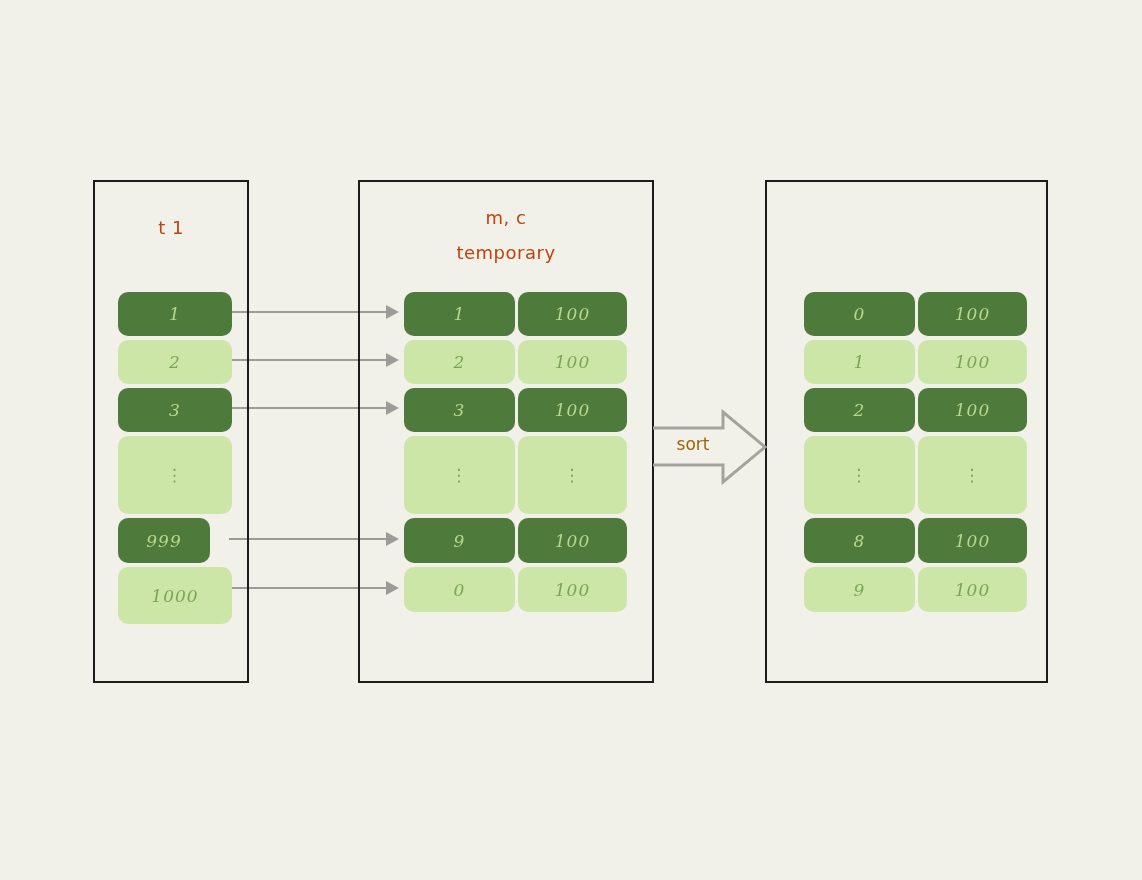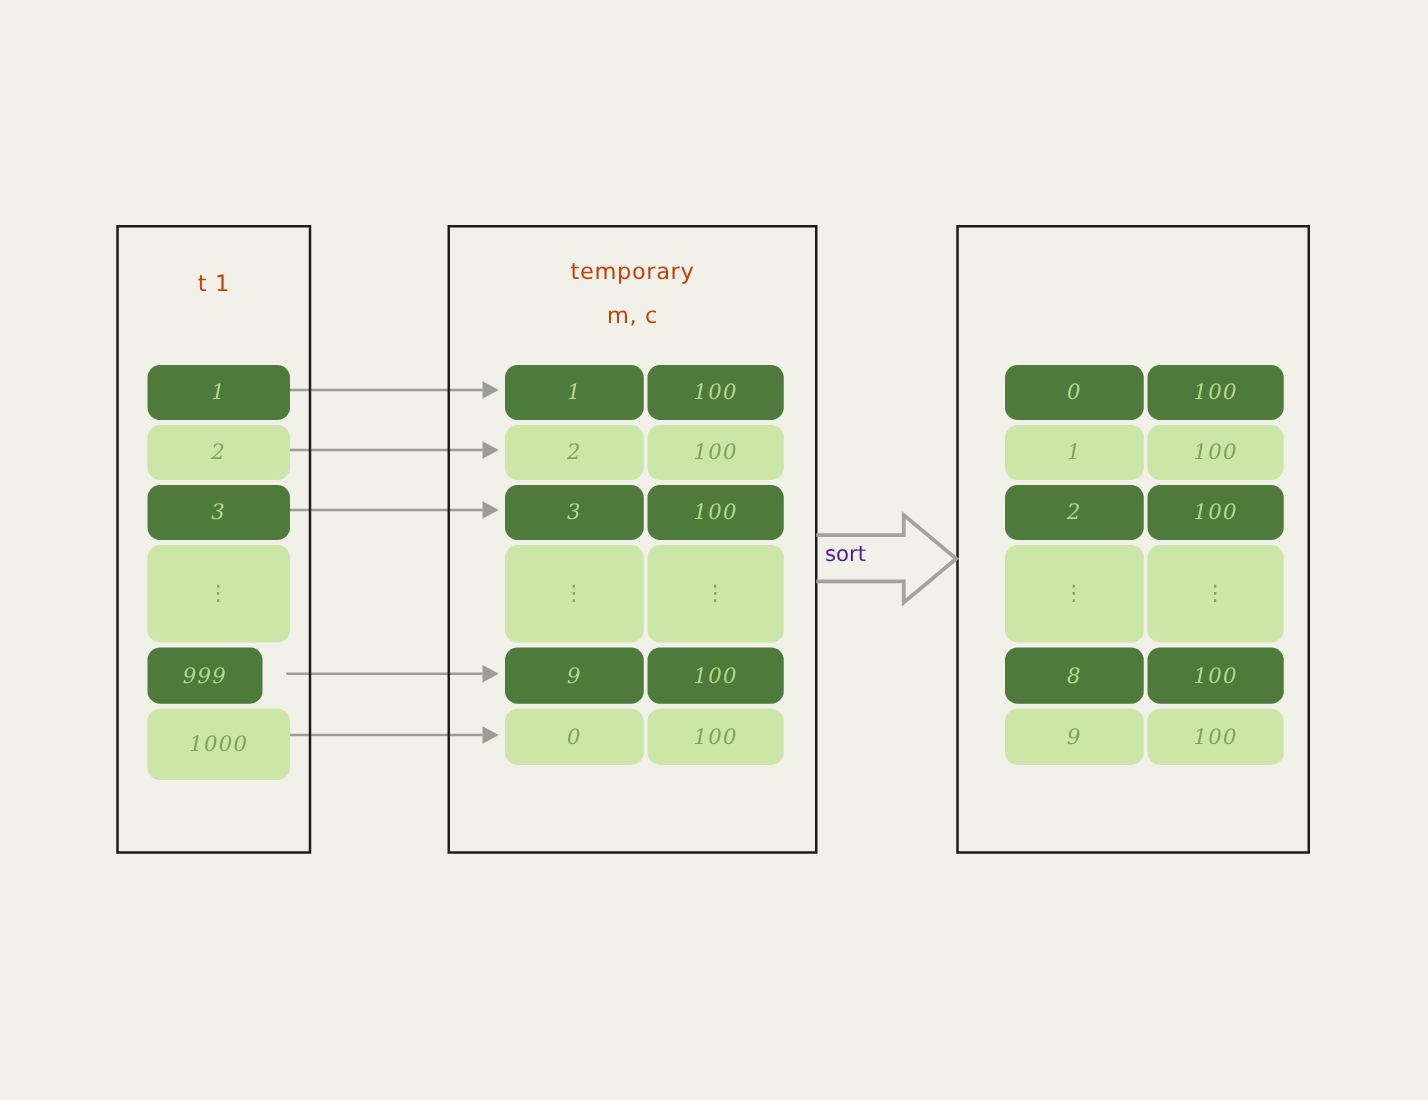--- a/index.html
+++ b/index.html
@@ -66,22 +66,22 @@
   }
   #sort-arrow{
     position:absolute;
     left:648px;top:402px;
     z-index:3;
   }
   #sort-label{
     position:absolute;
     left:660px;top:434px;
     width:66px;
-    text-align:left;
-    color:#4c1d95;
+    text-align:center;
+    color:#a16207;
     font-size:17px;
     z-index:4;
   }
 </style>
 </head>
 <body>
 
 <div id="canvas">
 
   <div class="box" id="box-0">
@@ -93,22 +93,22 @@
         <div class="cell light" style="left: 23px; width: 114px; top: 158px; height: 44px;">2</div>
         <div class="cell dark" style="left: 23px; width: 114px; top: 206px; height: 44px;">3</div>
         <div class="cell light dots" style="left: 23px; width: 114px; top: 254px; height: 78px;">⋮</div>
         <div class="cell dark" style="left: 23px; width: 92px; top: 336px; height: 45px;">999</div>
         <div class="cell light" style="left: 23px; width: 114px; top: 385px; height: 57px;">1000</div>
       </div>
   </div>
 
   <div class="box" id="box-1">
     <div class="box-title">
+      <div>m, c</div>
       <div>temporary</div>
-      <div>m, c</div>
     </div>
     <div class="rows">
         <div class="cell dark" style="left: 44px; width: 111px; top: 110px; height: 44px;">1</div>
         <div class="cell dark" style="left: 158px; width: 109px; top: 110px; height: 44px;">100</div>
         <div class="cell light" style="left: 44px; width: 111px; top: 158px; height: 44px;">2</div>
         <div class="cell light" style="left: 158px; width: 109px; top: 158px; height: 44px;">100</div>
         <div class="cell dark" style="left: 44px; width: 111px; top: 206px; height: 44px;">3</div>
         <div class="cell dark" style="left: 158px; width: 109px; top: 206px; height: 44px;">100</div>
         <div class="cell light dots" style="left: 44px; width: 111px; top: 254px; height: 78px;">⋮</div>
         <div class="cell light dots" style="left: 158px; width: 109px; top: 254px; height: 78px;">⋮</div>

